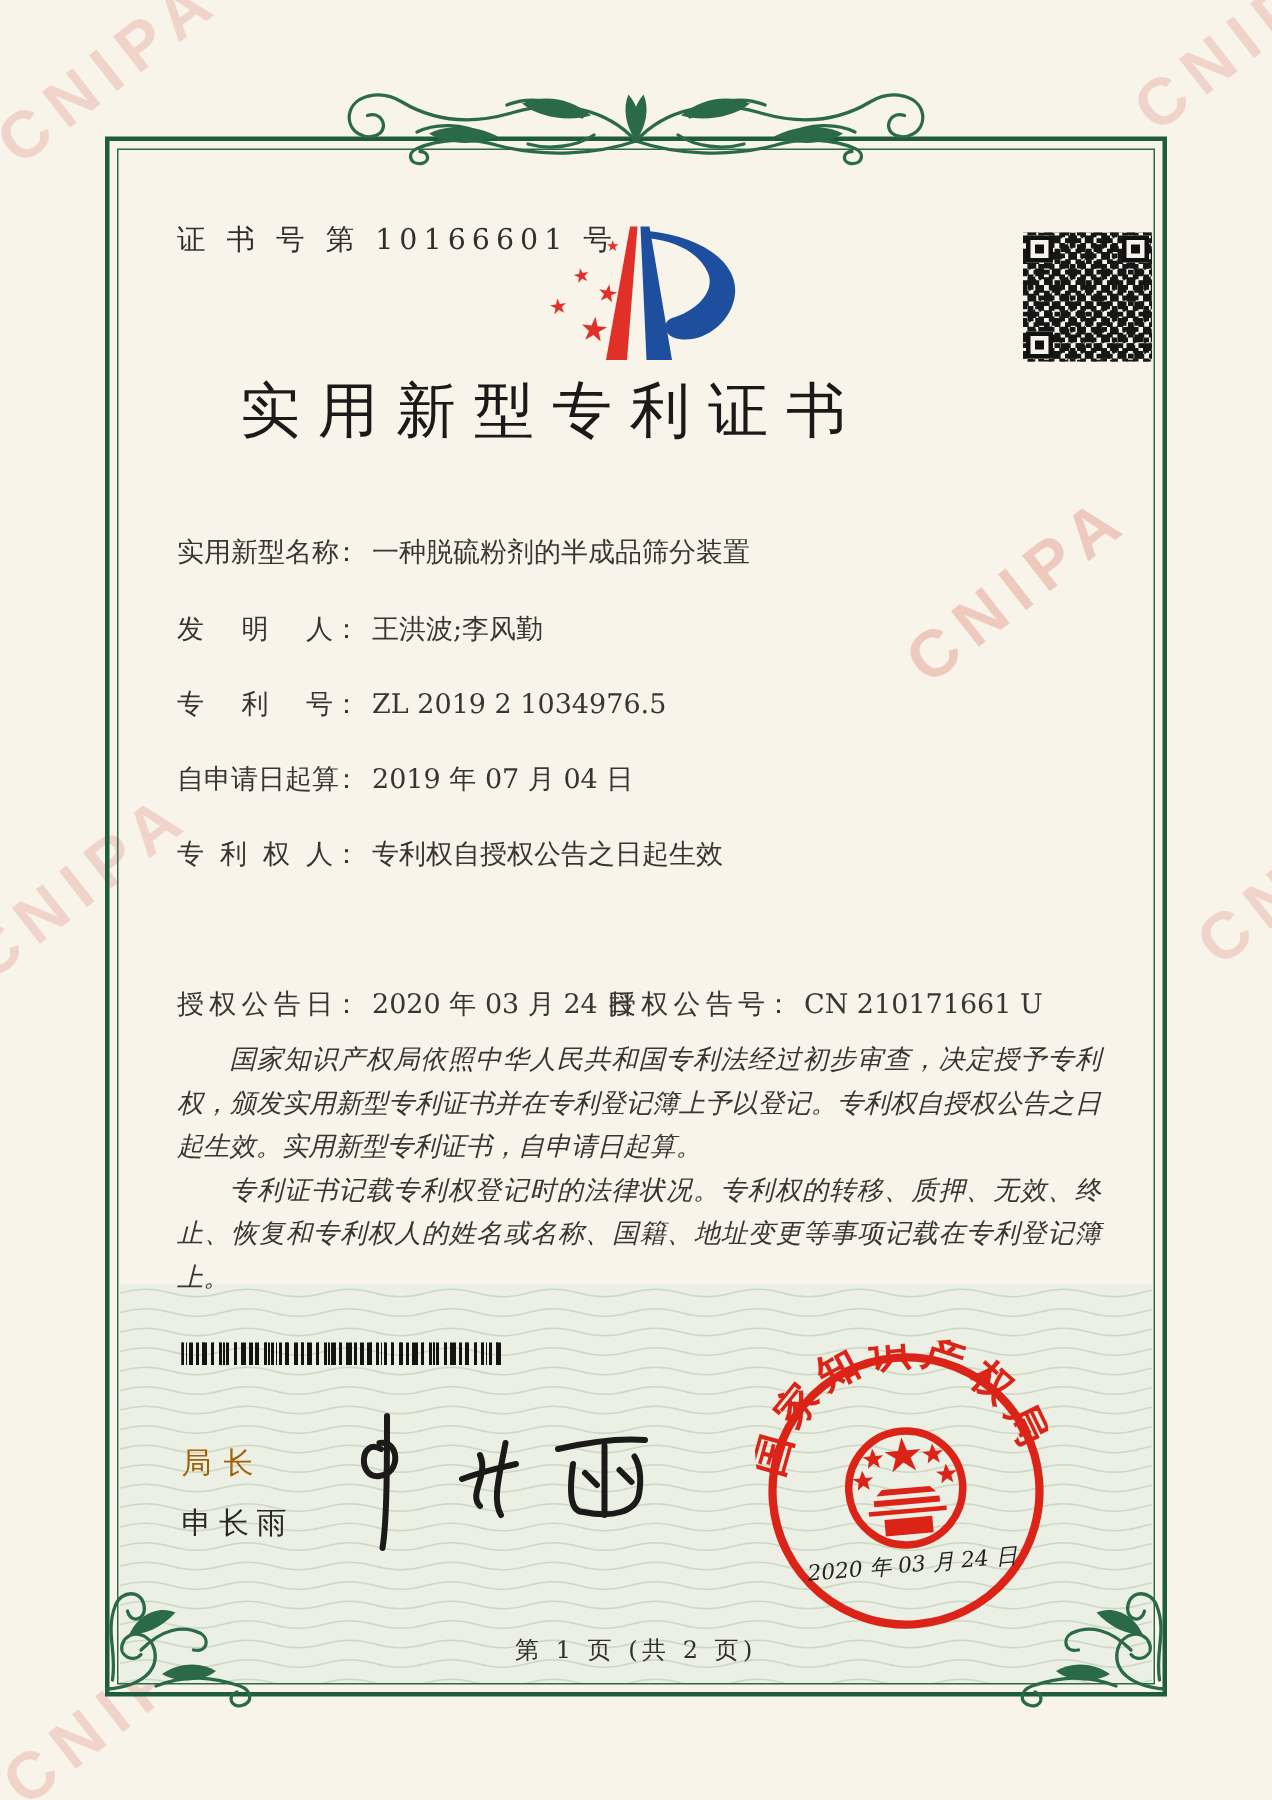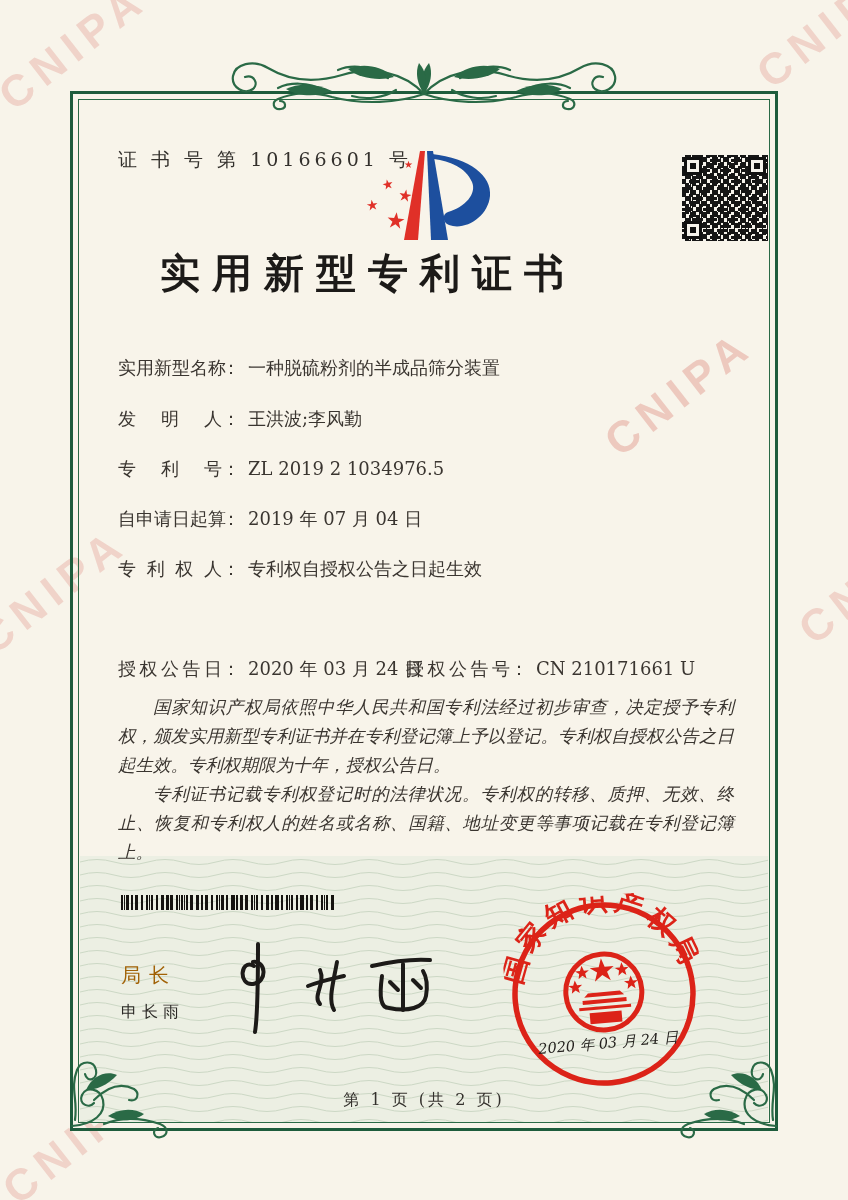--- a/index.html
+++ b/index.html
@@ -34,40 +34,40 @@
   .s5{left:36px;top:72px;font-size:22px;transform:rotate(6deg);}
   .qr{position:absolute;left:682px;top:155px;width:86px;height:86px;background-color:#f6f3ec;
     background-image:
       repeating-conic-gradient(#161616 0% 25%, transparent 0% 50%),
       repeating-conic-gradient(#161616 0% 25%, transparent 0% 50%);
     background-size:7px 7px, 11px 11px;background-position:0 0, 3px 2px;}
   .finder{position:absolute;width:18px;height:18px;border:3px solid #111;background:#f6f3ec;box-sizing:border-box;}
   .finder::after{content:"";position:absolute;left:3px;top:3px;width:6px;height:6px;background:#111;}
   .f-tl{left:2px;top:2px;} .f-tr{right:2px;top:2px;} .f-bl{left:2px;bottom:2px;}
   .title{position:absolute;left:0;width:736px;top:246px;text-align:center;
-    font-size:40px;font-weight:bold;letter-spacing:12px;color:#1c1a18;}
+    font-size:40px;font-weight:normal;letter-spacing:12px;color:#1c1a18;}
   
   .row{position:absolute;left:118px;width:620px;font-size:18px;color:#3a3530;white-space:nowrap;}
   .lbl{display:inline-block;width:104px;text-align:justify;text-align-last:justify;}
   .colon{display:inline-block;margin-right:8px;}
   .r1{top:356px;} .r2{top:407px;} .r3{top:457px;} .r4{top:507px;}
   .r5{top:557px;} .r6{top:607px;} .r7{top:657px;}
   .grant2{position:absolute;left:288px;top:0;white-space:nowrap;}
   
   .paras{position:absolute;left:118px;top:693px;width:616px;font-size:17.5px;
     line-height:29px;font-style:italic;color:#3a3530;text-align:justify;}
   .paras p{margin:0;text-indent:2em;}
   
   .barcode{position:absolute;left:121px;top:895px;width:214px;height:15px;
     background-image:
       repeating-linear-gradient(90deg,#15130f 0 2px,transparent 2px 5px),
       repeating-linear-gradient(90deg,#15130f 0 1px,transparent 1px 7px),
       repeating-linear-gradient(90deg,transparent 0 3px,#15130f 3px 4px,transparent 4px 11px);}
   .signer-title{position:absolute;left:121px;top:962px;font-size:20px;letter-spacing:8px;color:#a16207;}
-  .signer-name{position:absolute;left:121px;top:1002px;font-size:16px;letter-spacing:5px;color:#2b2926;}
+  .signer-name{position:absolute;left:121px;top:1002px;font-size:20px;letter-spacing:5px;color:#2b2926;}
   .signature{position:absolute;left:222px;top:936px;width:240px;height:112px;}
   .seal{position:absolute;left:506px;top:896px;width:196px;height:196px;transform:rotate(-5deg);}
   .page-num{position:absolute;left:0;width:848px;top:1090px;text-align:center;
     font-size:16px;letter-spacing:3px;color:#33302c;}
   .note{position:absolute;left:0;width:848px;top:1134px;text-align:center;}
   .note span{display:inline-block;background:#fdfcf6;padding:5px 30px;font-size:17px;
     letter-spacing:4px;font-style:italic;color:#2e2b28;}
   
   .wm{position:absolute;font-family:"Liberation Sans",sans-serif;font-weight:bold;
     font-size:44px;letter-spacing:8px;color:rgba(225,158,147,0.38);
@@ -199,21 +199,21 @@
     <span class="lbl">专利权人</span><span class="colon">：</span><span>专利权自授权公告之日起生效</span>
   </div>
   <div class="row r7">
     <span class="lbl">授权公告日</span><span class="colon">：</span><span>2020 年 03 月 24 日</span>
     <span class="grant2">
       <span class="lbl">授权公告号</span><span class="colon">：</span><span>CN 210171661 U</span>
     </span>
   </div>
 
   <div class="paras">
-    <p>国家知识产权局依照中华人民共和国专利法经过初步审查，决定授予专利权，颁发实用新型专利证书并在专利登记簿上予以登记。专利权自授权公告之日起生效。专利权期限为十年，授权公告日。</p>
+    <p>国家知识产权局依照中华人民共和国专利法经过初步审查，决定授予专利权，颁发实用新型专利证书并在专利登记簿上予以登记。专利权自授权公告之日起生效。实用新型专利证书，自申请日起算。</p>
     <p>专利证书记载专利权登记时的法律状况。专利权的转移、质押、无效、终止、恢复和专利权人的姓名或名称、国籍、地址变更等事项记载在专利登记簿上。</p>
   </div>
 
   <div class="barcode"></div>
 
   <div class="signer-title">局长</div>
   <div class="signer-name">申长雨</div>
 
   <svg class="signature" viewBox="0 0 240 112">
     <g stroke="#1c1a18" fill="none" stroke-width="4" stroke-linecap="round">

